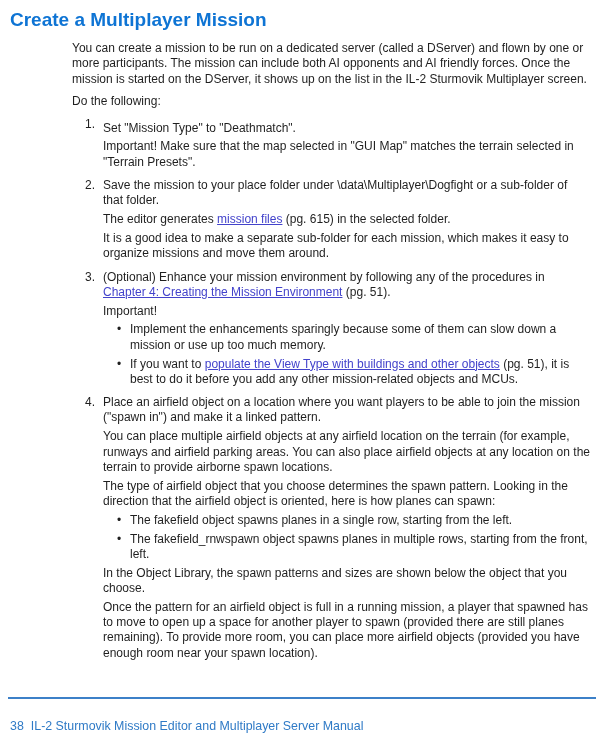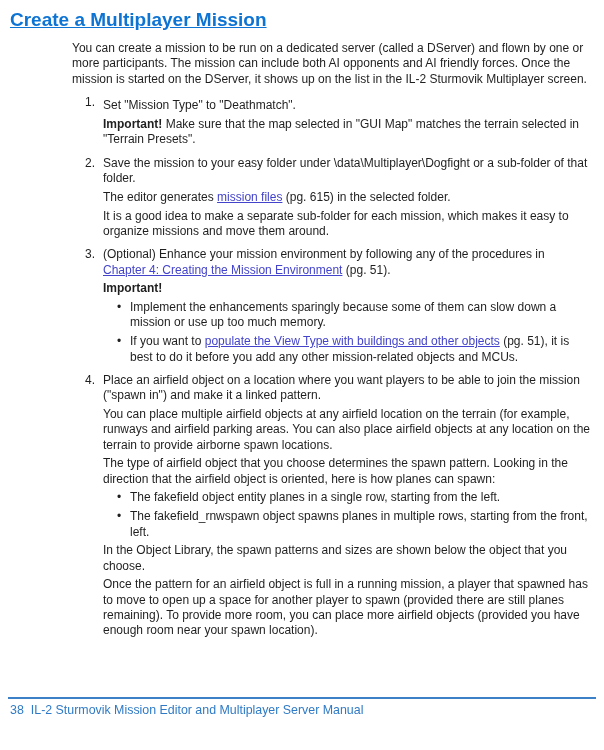--- a/index.html
+++ b/index.html
@@ -11,67 +11,67 @@
     color:#1f1f1f;
     overflow:hidden;
     box-sizing:border-box;
   }
   .title {
     margin:8px 0 0 10px;
     font-size:19px;
     line-height:24px;
     font-weight:700;
     color:#0e74d4;
-    text-decoration:underline;
   }
   .content {
     margin:9px 14px 0 72px;
     font-size:12px;
     line-height:15.3px;
   }
   .para { margin:0; }
   .do { margin-top:7px; }
   .step { display:flex; margin-top:8px; }
   .num { flex:0 0 18px; margin-left:13px; }
   .stepbody { flex:1; min-width:0; }
   .spara { margin:0; }
   .spara.mt { margin-top:3.5px; }
   .bullet { display:flex; margin-top:3.5px; margin-left:14px; }
   .dot { flex:0 0 13px; }
-  .bold { font-weight:700; }
+  .bold { font-weight:400; }
   .link { color:#4343cb; text-decoration:underline; cursor:pointer; }
   .footer { position:absolute; left:0; top:697px; width:604px; }
   .rule { border-top:2px solid #3c80c8; margin:0 8px; }
-  .ftext { margin:4px 0 0 10px; font-size:12.4px; line-height:15px; color:#2f7ac6; }
+  .ftext { margin:20px 0 0 10px; font-size:12.4px; line-height:15px; color:#2f7ac6; }
   .fnum { margin-right:7px; }
 </style>
 </head>
 <body>
 
 <div class="page">
 
   <h1 class="title">Create a Multiplayer Mission</h1>
 
   <div class="content">
 
     <p class="para">You can create a mission to be run on a dedicated server (called a DServer) and flown by one or more participants. The mission can include both AI opponents and AI friendly forces. Once the mission is started on the DServer, it shows up on the list in the IL-2 Sturmovik Multiplayer screen.</p>
 
+    <p class="para do">Do the following:</p>
 
     <div class="step">
       <span class="num">1.</span>
       <div class="stepbody">
         <p class="spara mt">Set "Mission Type" to "Deathmatch".</p>
         <p class="spara mt"><span class="bold">Important!</span><span> Make sure that the map selected in "GUI Map" matches the terrain selected in "Terrain Presets".</span></p>
       </div>
     </div>
 
     <div class="step">
       <span class="num">2.</span>
       <div class="stepbody">
-        <p class="spara">Save the mission to your easy folder under \data\Multiplayer\Dogfight or a sub-folder of that folder.</p>
+        <p class="spara">Save the mission to your place folder under \data\Multiplayer\Dogfight or a sub-folder of that folder.</p>
         <p class="spara mt"><span>The editor generates </span><a class="link">mission files</a><span> (pg. 615) in the selected folder.</span></p>
         <p class="spara mt">It is a good idea to make a separate sub-folder for each mission, which makes it easy to organize missions and move them around.</p>
       </div>
     </div>
 
     <div class="step">
       <span class="num">3.</span>
       <div class="stepbody">
         <p class="spara"><span>(Optional) Enhance your mission environment by following any of the procedures in </span><a class="link">Chapter 4: Creating the Mission Environment</a><span> (pg. 51).</span></p>
         <p class="spara mt bold">Important!</p>
@@ -87,21 +87,21 @@
     </div>
 
     <div class="step">
       <span class="num">4.</span>
       <div class="stepbody">
         <p class="spara">Place an airfield object on a location where you want players to be able to join the mission ("spawn in") and make it a linked pattern.</p>
         <p class="spara mt">You can place multiple airfield objects at any airfield location on the terrain (for example, runways and airfield parking areas. You can also place airfield objects at any location on the terrain to provide airborne spawn locations.</p>
         <p class="spara mt">The type of airfield object that you choose determines the spawn pattern. Looking in the direction that the airfield object is oriented, here is how planes can spawn:</p>
         <div class="bullet">
           <span class="dot">•</span>
-          <p class="spara">The fakefield object entity planes in a single row, starting from the left.</p>
+          <p class="spara">The fakefield object spawns planes in a single row, starting from the left.</p>
         </div>
         <div class="bullet">
           <span class="dot">•</span>
           <p class="spara">The fakefield_rnwspawn object spawns planes in multiple rows, starting from the front, left.</p>
         </div>
         <p class="spara mt">In the Object Library, the spawn patterns and sizes are shown below the object that you choose.</p>
         <p class="spara mt">Once the pattern for an airfield object is full in a running mission, a player that spawned has to move to open up a space for another player to spawn (provided there are still planes remaining). To provide more room, you can place more airfield objects (provided you have enough room near your spawn location).</p>
       </div>
     </div>
 

